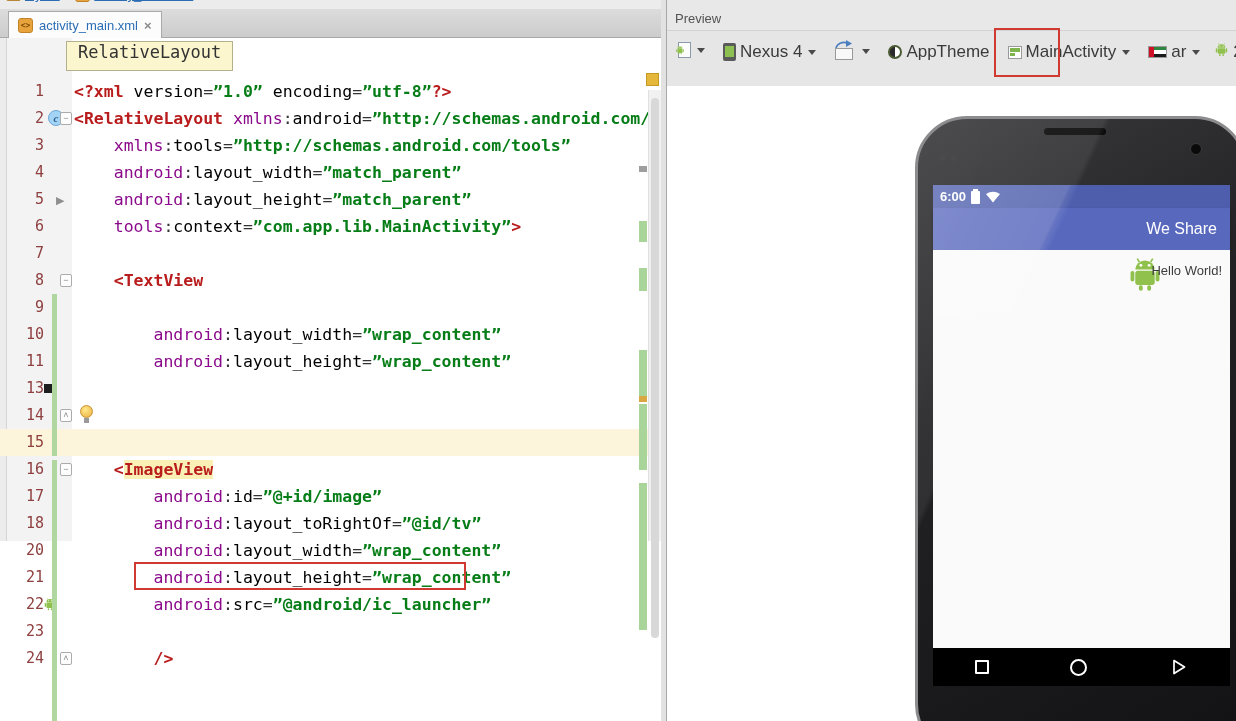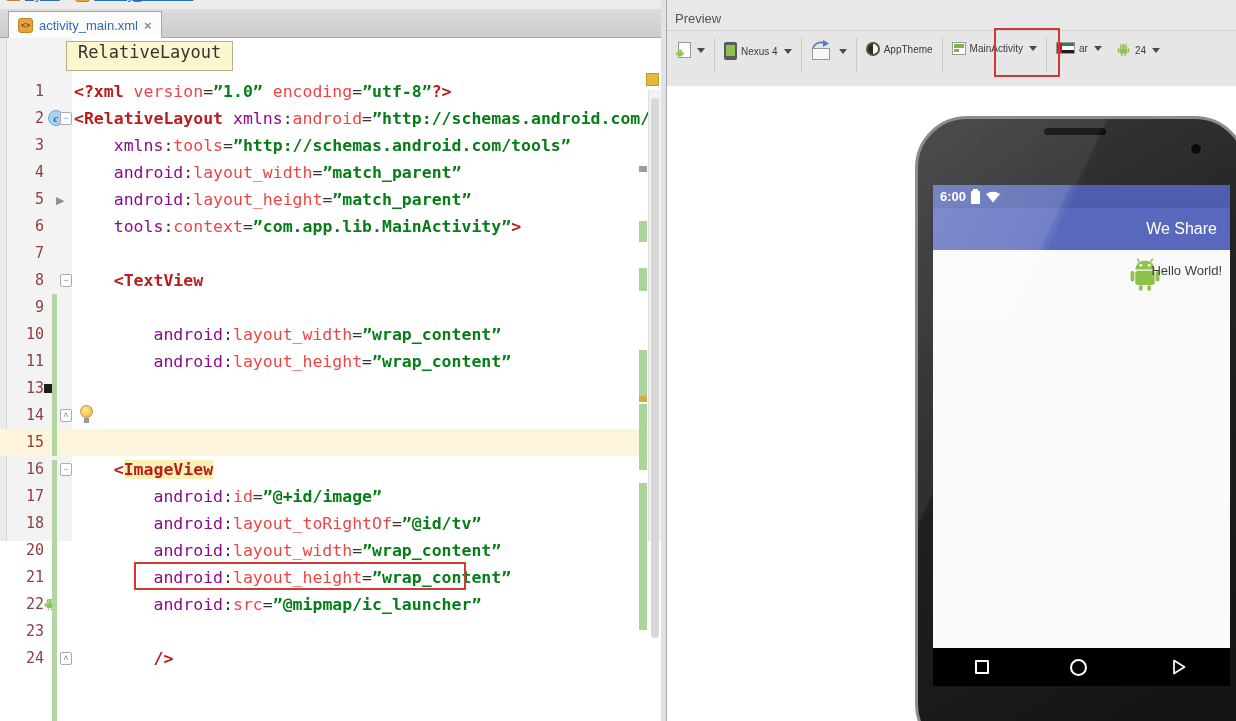--- a/index.html
+++ b/index.html
@@ -31,21 +31,21 @@
   .hint{position:absolute;left:66px;top:3px;height:28px;line-height:28px;padding:0 11px;background:#FBF6CD;
         border:1px solid #B3B18C;font:17px "DejaVu Sans Mono",monospace;color:#333;z-index:5;}
   .lines{position:absolute;left:0;top:40px;width:648px;overflow:hidden;}
   .crow{display:flex;height:27px;position:relative;}
   .crow.caret{background:#FCF5DC;}
   .gut{flex:0 0 72px;position:relative;}
   .lnum{position:absolute;left:0;top:0;width:44px;text-align:right;font:15px/27px "DejaVu Sans Mono",monospace;color:#8F4040;}
   .codecell{white-space:pre;font:16.5px/27px "DejaVu Sans Mono",monospace;color:#333;padding-left:2px;}
   .t-tag{color:#b91c1c;font-weight:bold;}
   .t-pre{color:#8B0A8B;}
-  .t-attr{color:#ef4444;}
+  .t-attr{color:#000000;}
   .t-val{color:#067D17;font-weight:bold;}
   .t-pl{color:#333;}
   .t-taghl{color:#b91c1c;font-weight:bold;background:#FAF0B5;}
 
   
   .g-c{position:absolute;left:48px;top:5px;width:16px;height:16px;border-radius:50%;background:#A3D4F5;
        border:1px solid #6FA8D6;color:#2B5E8C;font:italic bold 11px/15px "Liberation Serif",serif;text-align:center;box-sizing:border-box;}
   .g-fold{position:absolute;left:60px;top:7px;width:12px;height:13px;background:#FDFDFD;border:1px solid #ABABAB;
           color:#8A8A8A;font:9px/11px "Liberation Sans",sans-serif;text-align:center;box-sizing:border-box;border-radius:2px;}
   .g-tri{position:absolute;left:56px;top:9px;color:#8E8E8E;font-size:11px;line-height:11px;}
@@ -66,21 +66,21 @@
   .vthumb{position:absolute;left:2px;right:2px;top:8px;height:540px;background:#D8D8D8;border-radius:5px;}
 
   
   .splitter{position:absolute;left:661px;top:0;width:6px;bottom:0;background:#E2E2E2;border-right:1px solid #A8A8A8;box-sizing:border-box;}
 
   
   .preview{position:absolute;left:667px;top:0;right:0;bottom:0;background:#FCFCFC;}
   .phead{position:absolute;left:0;top:0;right:0;height:31px;background:#E8E8E8;border-bottom:1px solid #D2D2D2;box-sizing:border-box;}
   .phead span{position:absolute;left:8px;top:11px;font-size:13px;color:#535353;}
   .ptoolbar{position:absolute;left:0;top:31px;right:0;height:55px;background:#E6E6E6;display:flex;align-items:flex-start;padding:7px 0 0 4px;box-sizing:border-box;}
-  .titem{display:flex;align-items:center;gap:4px;padding:4px 7px;font-size:10px;color:#3B3B3B;white-space:nowrap;}
+  .titem{display:flex;align-items:center;gap:4px;padding:4px 7px;font-size:17px;color:#3B3B3B;white-space:nowrap;}
   .tsep{width:1px;height:34px;background:#C9C9C9;margin:0 2px;}
   .caret-down{width:0;height:0;border-left:4px solid transparent;border-right:4px solid transparent;border-top:5px solid #4A4A4A;margin-left:2px;}
   .ic-page{width:13px;height:16px;background:#FDFDFD;border:1px solid #8A9AAB;position:relative;box-sizing:border-box;}
   .ic-page .mini{position:absolute;left:-4px;bottom:-3px;}
   .ic-phone{width:13px;height:18px;background:#5A5A5A;border-radius:2px;position:relative;}
   .ic-phone::after{content:"";position:absolute;left:2px;top:3px;width:9px;height:11px;background:#8CC152;}
   .ic-orient{position:relative;width:22px;height:18px;}
   .ic-orient .rect{position:absolute;left:1px;bottom:0;width:18px;height:12px;border:1px solid #9A9A9A;background:#F8F8F8;box-sizing:border-box;}
   .ic-theme{width:14px;height:14px;border-radius:50%;border:2px solid #4A5A33;background:linear-gradient(90deg,#2B2B2B 50%,#FFF 50%);box-sizing:border-box;}
   .ic-activity{width:14px;height:13px;background:#FFF;border:1px solid #9A9A9A;box-sizing:border-box;position:relative;}
@@ -283,21 +283,21 @@
                   <rect x="19" y="10.5" width="2.5" height="7" rx="1.2"></rect>
                   <rect x="8" y="19.9" width="2.5" height="3.6" rx="1.2"></rect>
                   <rect x="13.5" y="19.9" width="2.5" height="3.6" rx="1.2"></rect>
                   <line x1="8.3" y1="4.7" x2="6.9" y2="2.4" stroke="#8FC14C" stroke-width="1.1"></line>
                   <line x1="15.7" y1="4.7" x2="17.1" y2="2.4" stroke="#8FC14C" stroke-width="1.1"></line>
                 </g>
                 <circle cx="9.3" cy="6.8" r="0.95" fill="#fff"></circle>
                 <circle cx="14.7" cy="6.8" r="0.95" fill="#fff"></circle>
               </svg></span>
           </span>
-          <span class="codecell">        <span class="t-pre">android</span><span class="t-pl">:</span><span class="t-attr">src</span><span class="t-pl">=</span><span class="t-val">”@mipmap/ic_launcher”</span></span>
+          <span class="codecell">        <span class="t-pre">android</span><span class="t-pl">:</span><span class="t-attr">src</span><span class="t-pl">=</span><span class="t-val">”@android/ic_launcher”</span></span>
         </div>
         <div class="crow">
           <span class="gut">
             <span class="lnum">23</span>
           </span>
           <span class="codecell"></span>
         </div>
         <div class="crow">
           <span class="gut">
             <span class="lnum">24</span>

